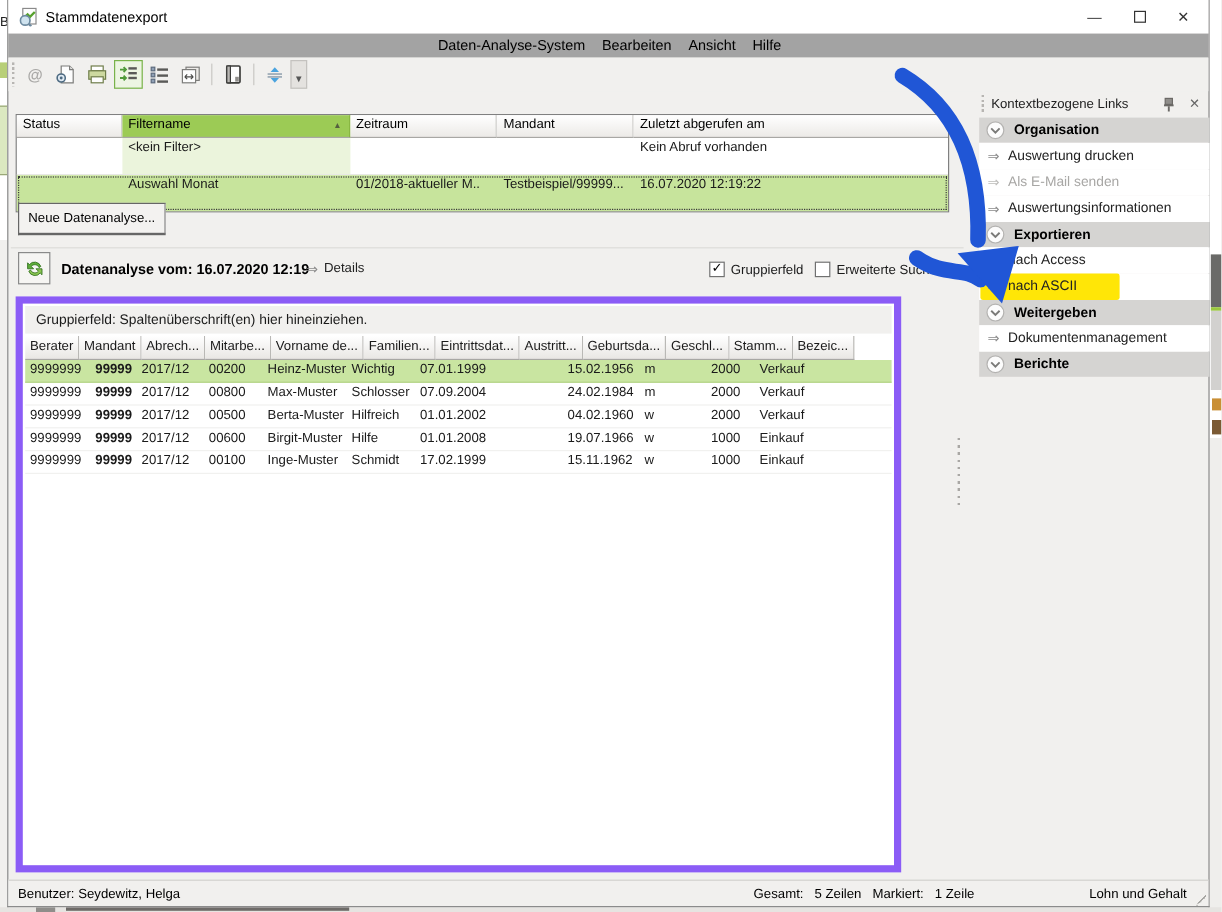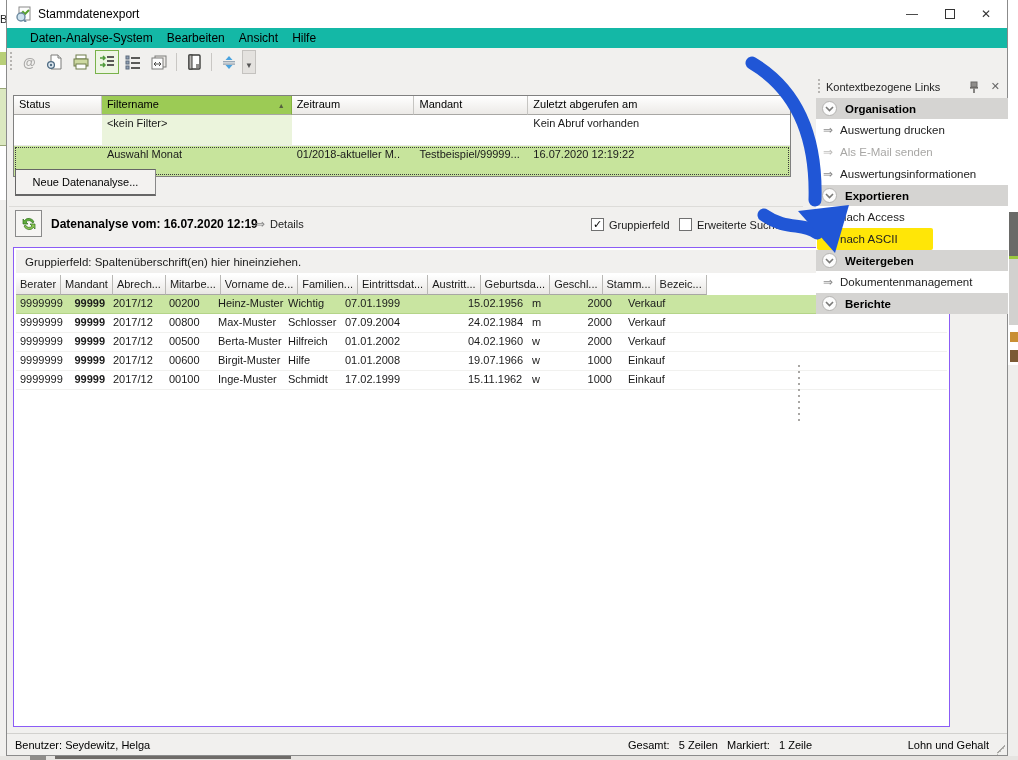--- a/index.html
+++ b/index.html
@@ -31,21 +31,21 @@
   #titlebar { position:absolute; left:0; top:0; width:100%; height:28px; background:#ffffff; }
   #app-icon { position:absolute; left:9px; top:6px; width:16px; height:16px; }
   #window-title { position:absolute; left:31px; top:7px; font-size:12px; color:#000; }
   .win-btn { position:absolute; top:0; width:34px; height:28px; display:flex; align-items:center; justify-content:center; color:#333; cursor:default; }
   #btn-min { right:78px; font-size:12px; }
   #btn-max { right:40px; }
   #btn-max .max-box { width:10px; height:10px; border:1px solid #333; }
   #btn-close { right:4px; font-size:12px; }
 
   
-  #menubar { position:absolute; left:0; top:28px; width:100%; height:20px; display:flex; align-items:center; padding-left:16px; background:#14b8a6; }
+  #menubar { position:absolute; left:0; top:28px; width:100%; height:20px; display:flex; align-items:center; padding-left:2px; background:#a3a3a3;justify-content:center; }
   .menu-item { padding:2px 7px; font-size:12px; color:#000; }
 
   
   #toolbar { position:absolute; left:0; top:48px; width:100%; height:28px; display:flex; align-items:center; background:#f1f0ee; }
   #toolbar-grip { width:4px; height:20px; margin:0 3px 0 2px; background-image:repeating-linear-gradient(#b7b5b2 0 2px, transparent 2px 4px); background-size:2px 100%; background-repeat:no-repeat; background-position:1px 0; }
   .tb-btn { width:24px; height:24px; display:flex; align-items:center; justify-content:center; margin:0 1px; border:1px solid transparent; }
   .tb-btn.active { border:1px solid #79b24a; background:#edf5e3; }
   .tb-sep { width:1px; height:18px; background:#c9c7c4; margin:0 4px; }
   .tb-overflow { width:14px; height:24px; display:flex; flex-direction:column; align-items:center; justify-content:flex-end; padding-bottom:3px; background:#e4e2df; border:1px solid #c4c2bf; font-size:8px; color:#555; }
 
@@ -56,36 +56,36 @@
   .ft-h { background:linear-gradient(#ffffff,#eceae7); border-right:1px solid #c6c5c2; border-bottom:1px solid #a8a7a4; color:#000; position:relative; }
   .ft-h.sorted { background:#9ccb55; border-right-color:#85b23e; }
   .sort-icon { position:absolute; right:6px; top:6px; font-size:7px; color:#55603f; }
   .fc0{width:88px;} .fc1{width:190px;} .fc2{width:123px;} .fc3{width:114px;} .fc4{width:262px; border-right:none;}
   .ft-row.data .ft-cell { height:30px; }
   .ft-row.data:not(.selected) .fc1 { background:#ebf4dc; }
   .ft-row.data:not(.selected) { border-bottom:1px solid #e8e8e6; }
   .ft-row.selected { background:#c7e49c; outline:1px dotted #3a3a3a; outline-offset:-2px; }
 
   
-  #new-analysis-btn { position:absolute; left:8px; top:169px; width:141px; height:27px; background:#f3f2f0; border:1px solid #666; border-bottom-width:2px; border-right-color:#888; font-size:11px; color:#000; display:flex; align-items:center; justify-content:center; }
+  #new-analysis-btn { position:absolute; left:8px; top:169px; width:123px; height:27px; background:#f3f2f0; border:1px solid #666; border-bottom-width:2px; border-right-color:#888; font-size:11px; color:#000; display:flex; align-items:center; justify-content:center; }
 
   #section-divider { position:absolute; left:2px; top:206px; width:794px; height:1px; background:#dddcd9; }
 
   
   #refresh-btn { position:absolute; left:8px; top:210px; width:27px; height:27px; background:#f6f5f3; border:1px solid #8a8a8a; display:flex; align-items:center; justify-content:center; }
   #analysis-title { position:absolute; left:44px; top:217px; font-size:12px; font-weight:bold; color:#000; }
   #details-link { position:absolute; left:248px; top:217px; font-size:11px; color:#222; display:flex; gap:5px; align-items:center; }
   .arrow-glyph { color:#8a8a8a; font-size:12px; }
   .checkbox-row { position:absolute; top:218px; display:flex; align-items:center; gap:5px; font-size:11px; }
   #gruppierfeld-check { left:584px; }
   #erweiterte-check { left:672px; }
   .cb { width:13px; height:13px; background:#fff; border:1px solid #707070; display:flex; align-items:center; justify-content:center; font-size:11px; line-height:11px; color:#000; }
 
   
-  #main-panel { position:absolute; left:6px; top:247px; width:937px; height:480px; background:#fff; border:1px solid #8b5cf6; }
+  #main-panel { position:absolute; left:6px; top:247px; width:738px; height:480px; background:#fff; border:6px solid #8b5cf6; }
   #group-bar { position:absolute; left:2px; top:2px; right:2px; height:23px; background:#f1f0ee; display:flex; align-items:center; padding-left:9px; font-size:11.5px; color:#1a1a1a; }
   #main-table { position:absolute; left:2px; top:27px; right:2px; }
   .mt-header { display:flex; }
   .mt-h { height:20px; padding:3px 4px; font-size:11px; background:linear-gradient(#ffffff,#e9e7e4); border-right:1px solid #b9b8b5; border-bottom:1px solid #a8a7a4; overflow:hidden; white-space:nowrap; }
   .mt-row { display:flex; border-bottom:1px solid #f1f1ef; }
   .mt-row.selected { background:#c9e5a1; border-bottom-color:#b4d488; }
   .mt-c { height:18px; padding:2px 4px; font-size:11px; overflow:hidden; white-space:nowrap; }
   .c0{width:48px; text-align:right;} .c1{width:45px; text-align:right;font-weight:bold;} .c2{width:52px;} .c3{width:53px; padding-left:8px;}
   .c4{width:70px;} .c5{width:57px;} .c6{width:75px;} .c7{width:48px;} .c8{width:64px; text-align:right; padding-right:8px;}
   .c9{width:46px;} .c10{width:50px; text-align:right; padding-right:12px;} .c11{width:57px;}

